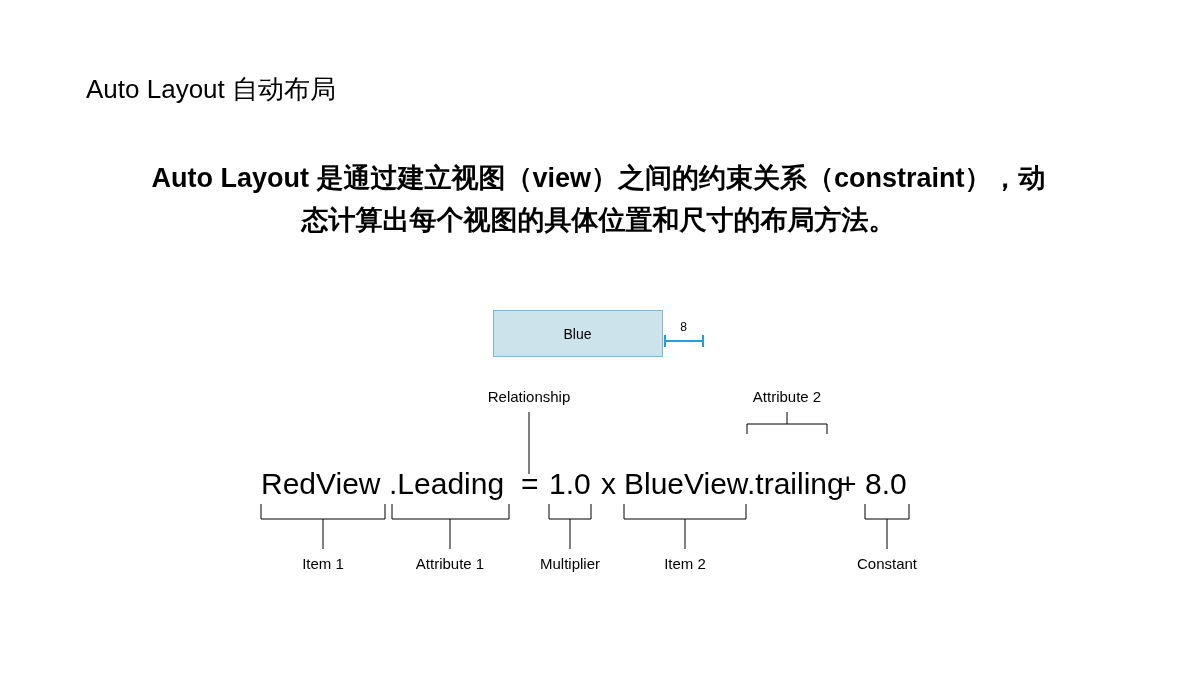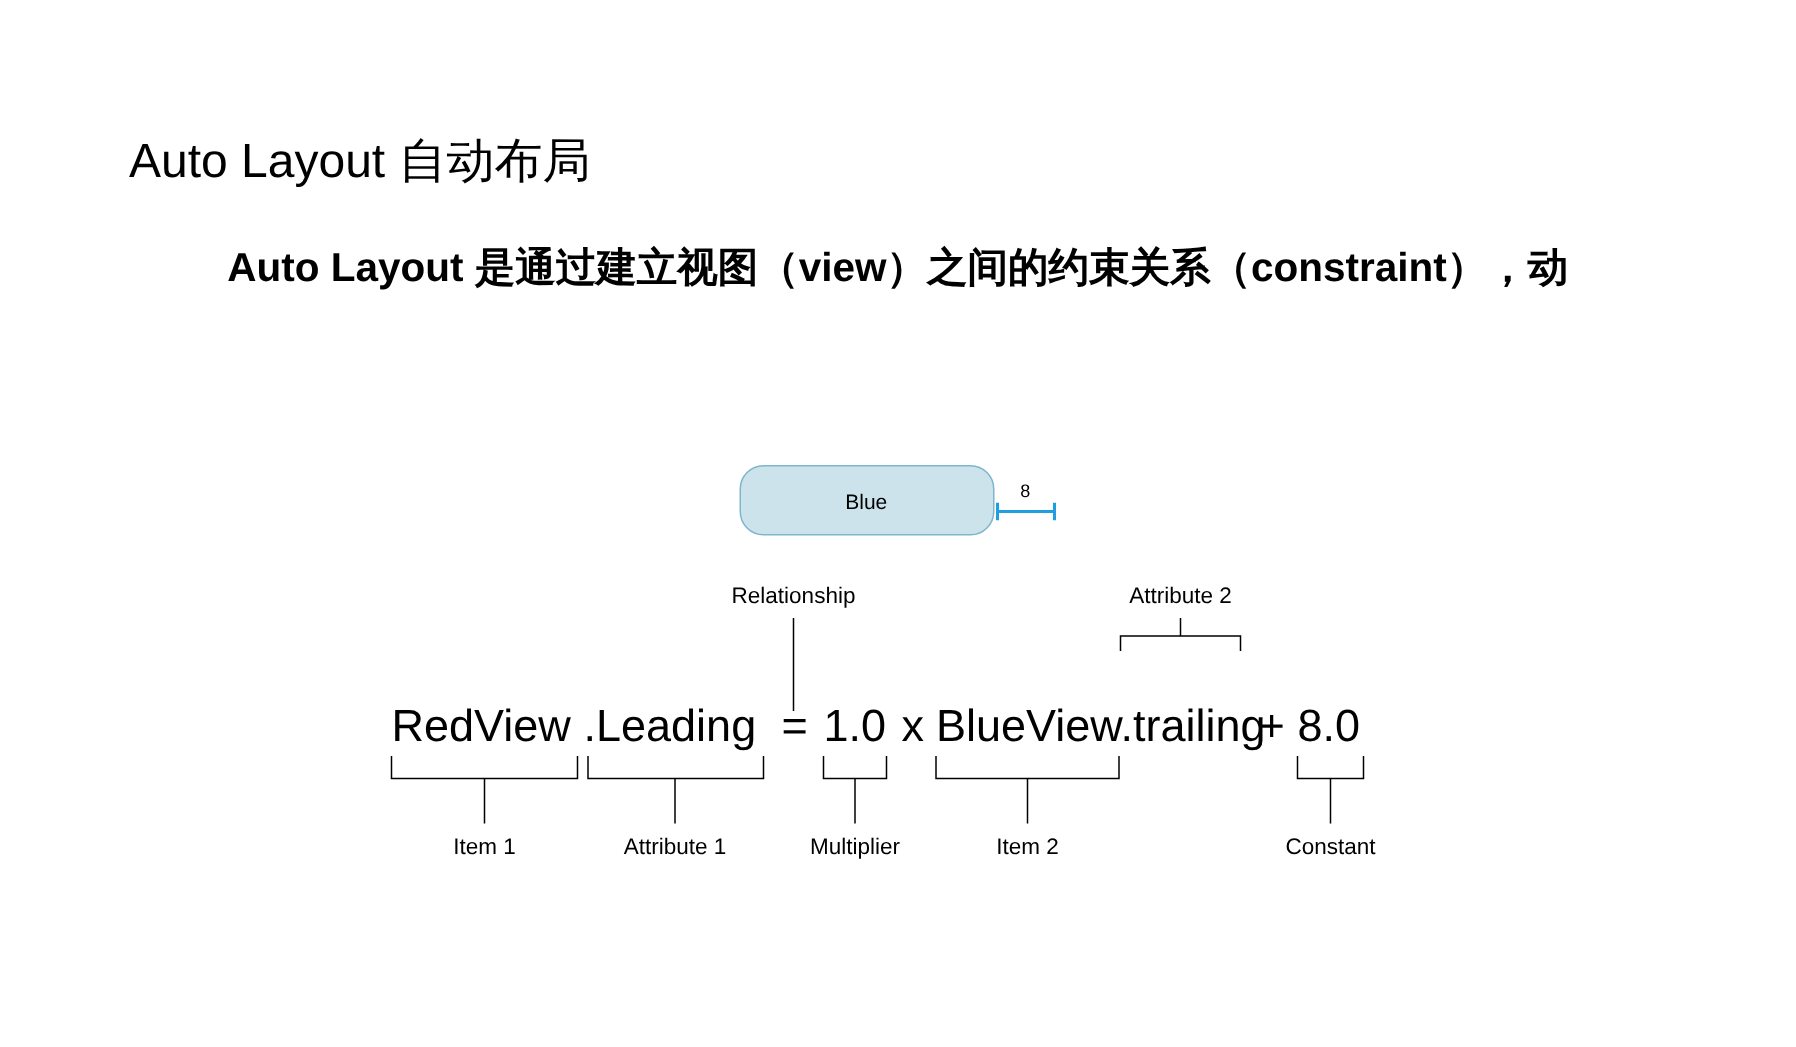--- a/index.html
+++ b/index.html
@@ -9,23 +9,22 @@
     background: #fff;
     font-family: "Helvetica Neue", Helvetica, Arial, "PingFang SC", "Microsoft YaHei", sans-serif;
     color: #000;
     position: relative;
     overflow: hidden;
   }
   .slide-title {
     position: absolute;
     top: 72px;
     left: 86px;
-    font-size: 32px;
+    font-size: 26px;
     font-weight: 400;
-    margin-top: 14px;
   }
   .description {
     position: absolute;
     top: 158px;
     left: 0;
     width: 100%;
     text-align: center;
     font-size: 27px;
     font-weight: 600;
     line-height: 1.55;
@@ -47,21 +46,21 @@
   }
   .box {
     width: 170px;
     height: 47px;
     display: flex;
     align-items: center;
     justify-content: center;
     font-size: 14px;
     border: 1px solid;
   }
-  .box.blue { background: #cde3ec; border-color: #7fb6cc; border-radius: 16px; }
+  .box.blue { background: #cde3ec; border-color: #7fb6cc; }
   .box.red  { background: #f1b7a6; border-color: #d98b77; }
   .spacer-col {
     width: 42px;
     display: flex;
     flex-direction: column;
     align-items: center;
     position: relative;
   }
   .spacer-num {
     font-size: 12px;
@@ -81,20 +80,21 @@
   }
   .eq-svg { display:block; }
 </style>
 </head>
 <body>
 
 <div class="slide-title">Auto Layout 自动布局</div>
 
 <div class="description">
   <span>Auto Layout 是通过建立视图（view）之间的约束关系（constraint），动</span><br>
+  <span>态计算出每个视图的具体位置和尺寸的布局方法。</span>
 </div>
 
 <div class="diagram">
 
   <div class="boxes">
     <div class="box blue">Blue</div>
     <div class="spacer-col">
       <div class="spacer-num">8</div>
       <div class="spacer-bar">
         <svg class="spacer-svg" width="42" height="12">

